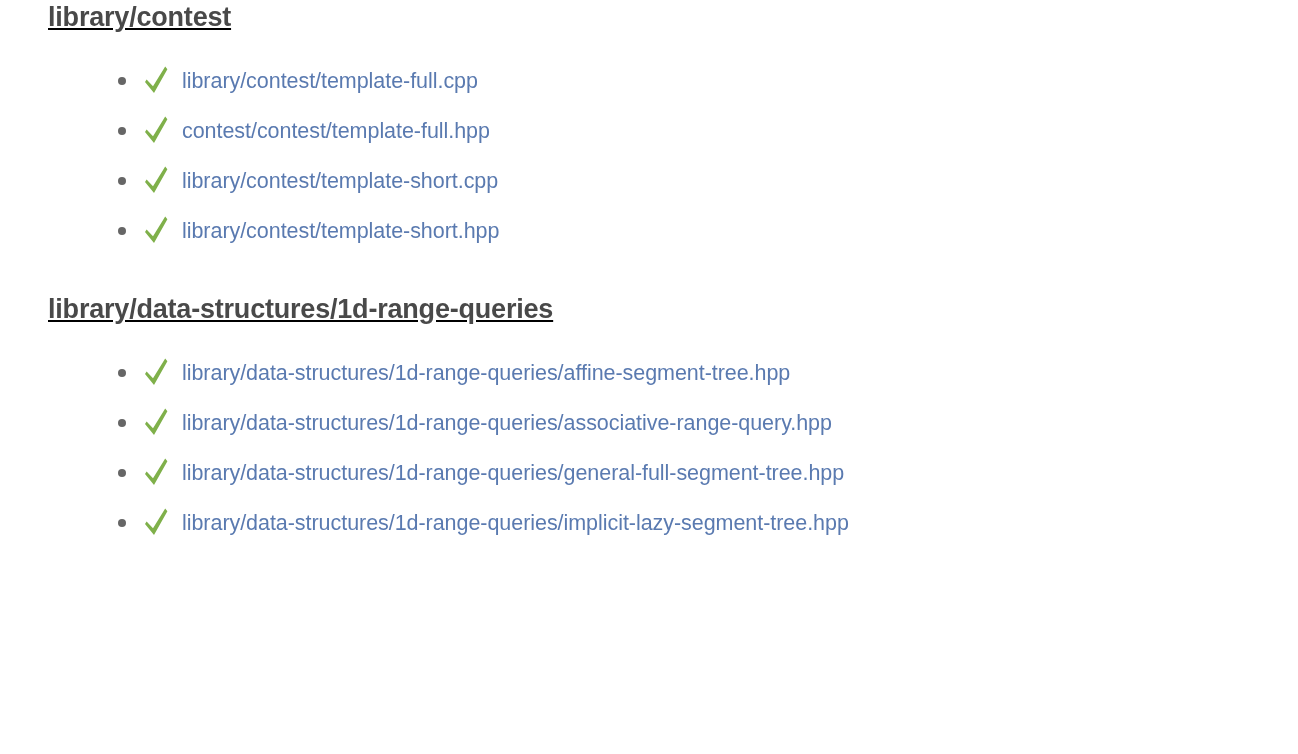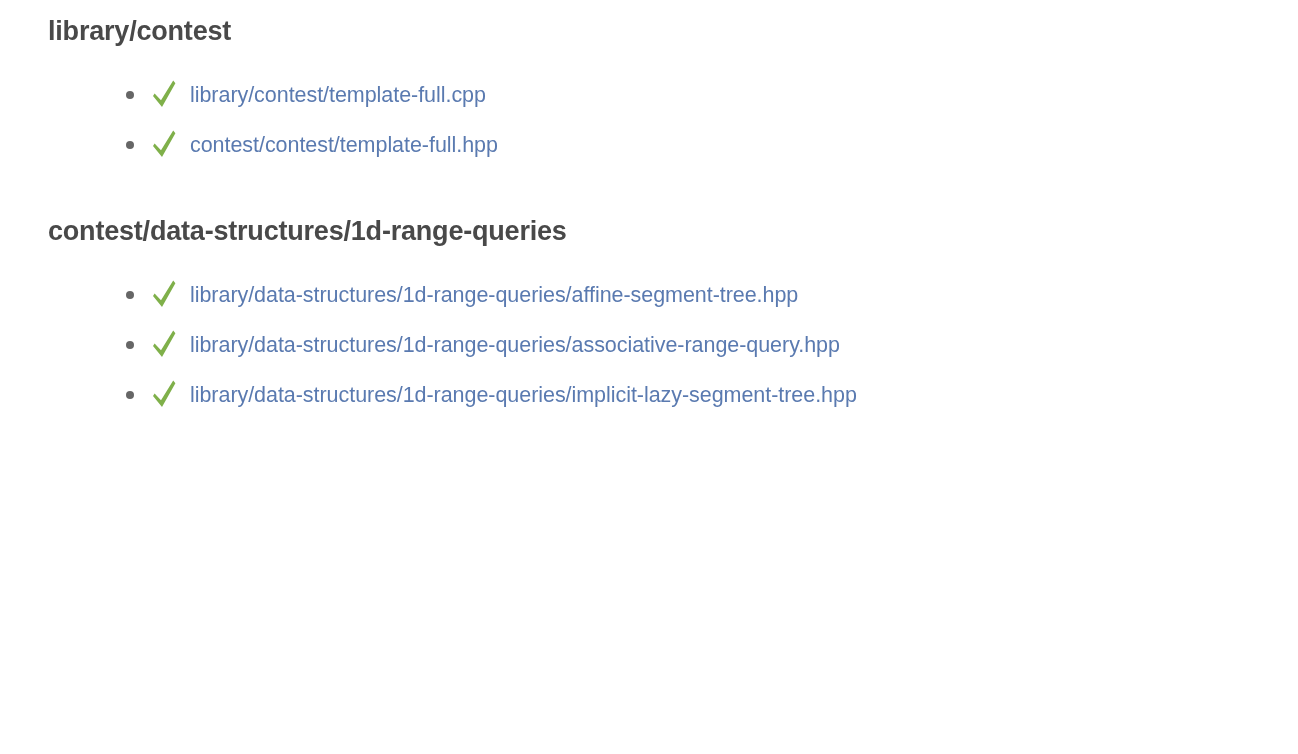--- a/index.html
+++ b/index.html
@@ -19,40 +19,40 @@
     position: relative;
     width: 1298px;
     height: 754px;
     background: #ffffff;
     box-sizing: border-box;
     padding: 0;
   }
 
   .content {
     padding-left: 48px;
-    padding-top: 14px;
+    text-decoration: underline;
   }
 
   .section-heading {
     font-size: 27px;
     font-weight: bold;
     color: #494949;
     letter-spacing: -0.2px;
     line-height: 34px;
     margin: 0;
     padding: 0;
   }
 
   .section:first-child .section-heading {
     margin-top: 0;
   }
 
   .file-list {
     list-style: none;
-    margin: 16px;
+    margin: 8px;
     padding: 0;
     margin-top: 22px;
   }
 
   .file-item {
     position: relative;
     padding-left: 64px;
     height: 50px;
     line-height: 50px;
     white-space: nowrap;
@@ -115,26 +115,44 @@
     <span class="bullet-marker"></span>
     <span class="check-icon">
       <svg viewBox="0 0 28 36" width="28" height="36" aria-hidden="true">
         <path d="M3.0 19.0 L4.6 16.4 L11.0 23.2 L23.2 3.6 L25.4 6.2 L12.0 30.0 Z" fill="#7fb04a"></path>
       </svg>
     </span>
     <a class="file-link" href="#">contest/contest/template-full.hpp</a>
   </li>
 
 
+  <li class="file-item">
+    <span class="bullet-marker"></span>
+    <span class="check-icon">
+      <svg viewBox="0 0 28 36" width="28" height="36" aria-hidden="true">
+        <path d="M3.0 19.0 L4.6 16.4 L11.0 23.2 L23.2 3.6 L25.4 6.2 L12.0 30.0 Z" fill="#7fb04a"></path>
+      </svg>
+    </span>
+    <a class="file-link" href="#">library/contest/template-short.cpp</a>
+  </li>
 
+  <li class="file-item">
+    <span class="bullet-marker"></span>
+    <span class="check-icon">
+      <svg viewBox="0 0 28 36" width="28" height="36" aria-hidden="true">
+        <path d="M3.0 19.0 L4.6 16.4 L11.0 23.2 L23.2 3.6 L25.4 6.2 L12.0 30.0 Z" fill="#7fb04a"></path>
+      </svg>
+    </span>
+    <a class="file-link" href="#">library/contest/template-short.hpp</a>
+  </li>
 </ul>
   </div>
         <div class="section-gap"></div>
         <div class="section">
-    <h2 class="section-heading">contest/data-structures/1d-range-queries</h2>
+    <h2 class="section-heading">library/data-structures/1d-range-queries</h2>
     <ul class="file-list">
   <li class="file-item">
     <span class="bullet-marker"></span>
     <span class="check-icon">
       <svg viewBox="0 0 28 36" width="28" height="36" aria-hidden="true">
         <path d="M3.0 19.0 L4.6 16.4 L11.0 23.2 L23.2 3.6 L25.4 6.2 L12.0 30.0 Z" fill="#7fb04a"></path>
       </svg>
     </span>
     <a class="file-link" href="#">library/data-structures/1d-range-queries/affine-segment-tree.hpp</a>
   </li>
@@ -143,20 +161,29 @@
     <span class="bullet-marker"></span>
     <span class="check-icon">
       <svg viewBox="0 0 28 36" width="28" height="36" aria-hidden="true">
         <path d="M3.0 19.0 L4.6 16.4 L11.0 23.2 L23.2 3.6 L25.4 6.2 L12.0 30.0 Z" fill="#7fb04a"></path>
       </svg>
     </span>
     <a class="file-link" href="#">library/data-structures/1d-range-queries/associative-range-query.hpp</a>
   </li>
 
 
+  <li class="file-item">
+    <span class="bullet-marker"></span>
+    <span class="check-icon">
+      <svg viewBox="0 0 28 36" width="28" height="36" aria-hidden="true">
+        <path d="M3.0 19.0 L4.6 16.4 L11.0 23.2 L23.2 3.6 L25.4 6.2 L12.0 30.0 Z" fill="#7fb04a"></path>
+      </svg>
+    </span>
+    <a class="file-link" href="#">library/data-structures/1d-range-queries/general-full-segment-tree.hpp</a>
+  </li>
 
 
   <li class="file-item">
     <span class="bullet-marker"></span>
     <span class="check-icon">
       <svg viewBox="0 0 28 36" width="28" height="36" aria-hidden="true">
         <path d="M3.0 19.0 L4.6 16.4 L11.0 23.2 L23.2 3.6 L25.4 6.2 L12.0 30.0 Z" fill="#7fb04a"></path>
       </svg>
     </span>
     <a class="file-link" href="#">library/data-structures/1d-range-queries/implicit-lazy-segment-tree.hpp</a>

